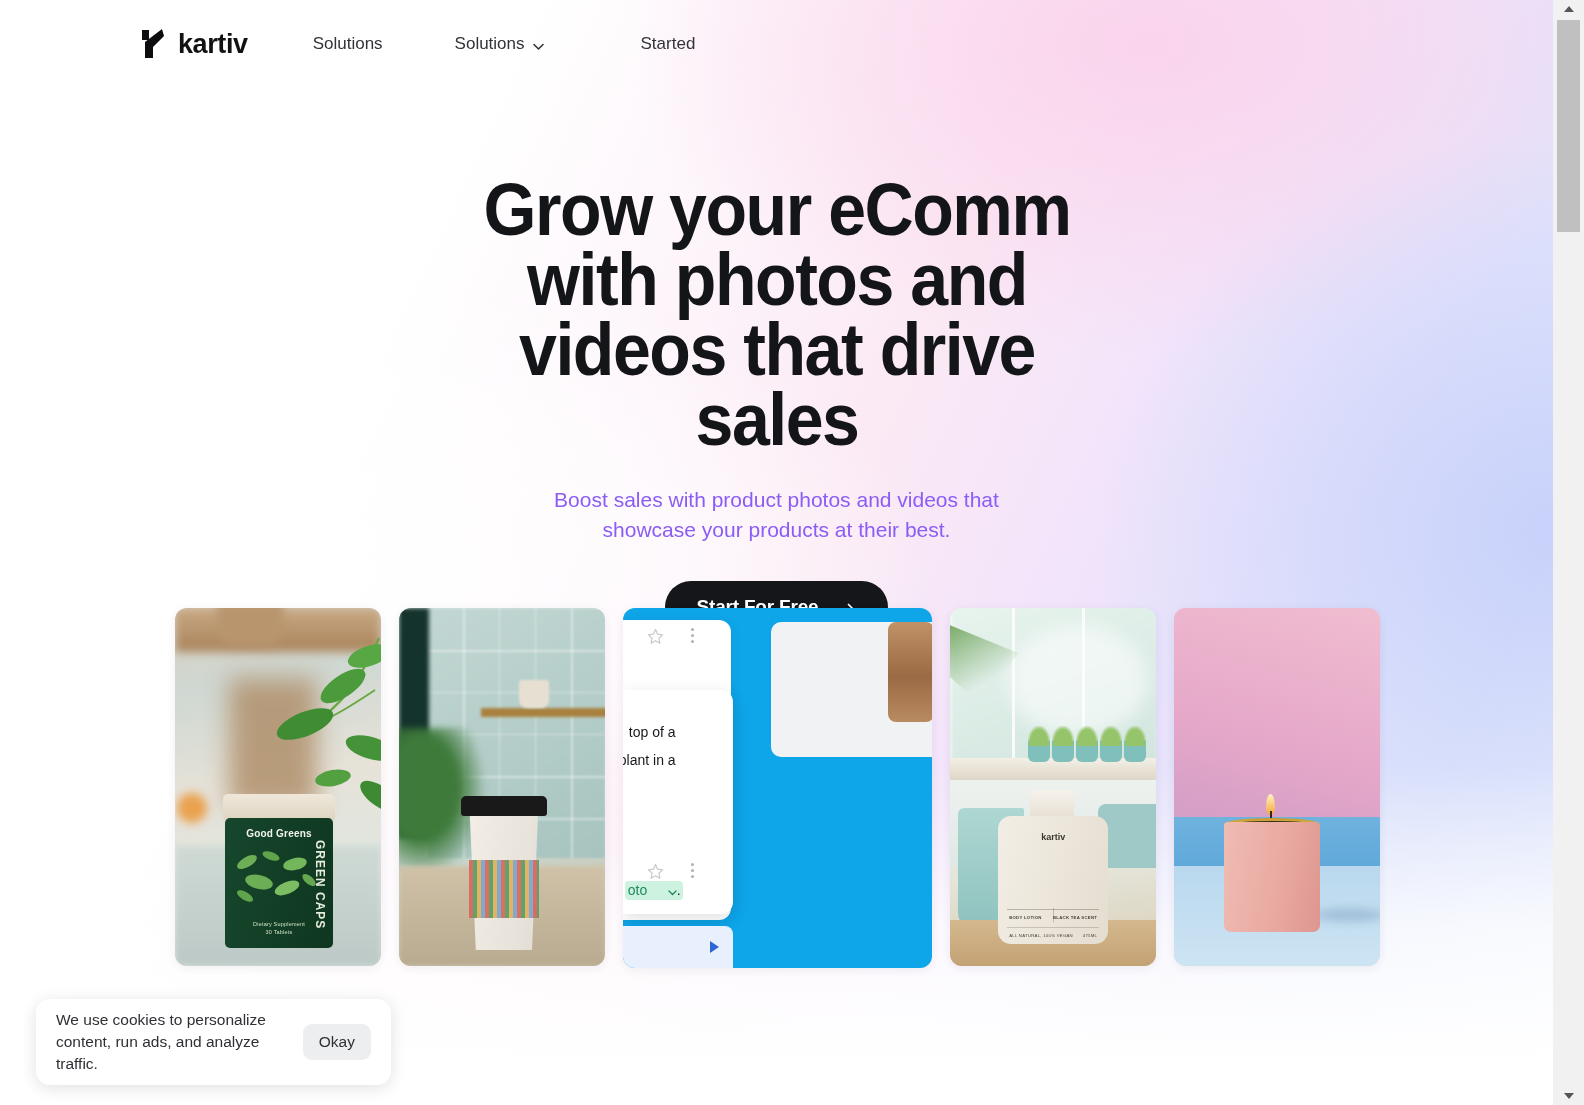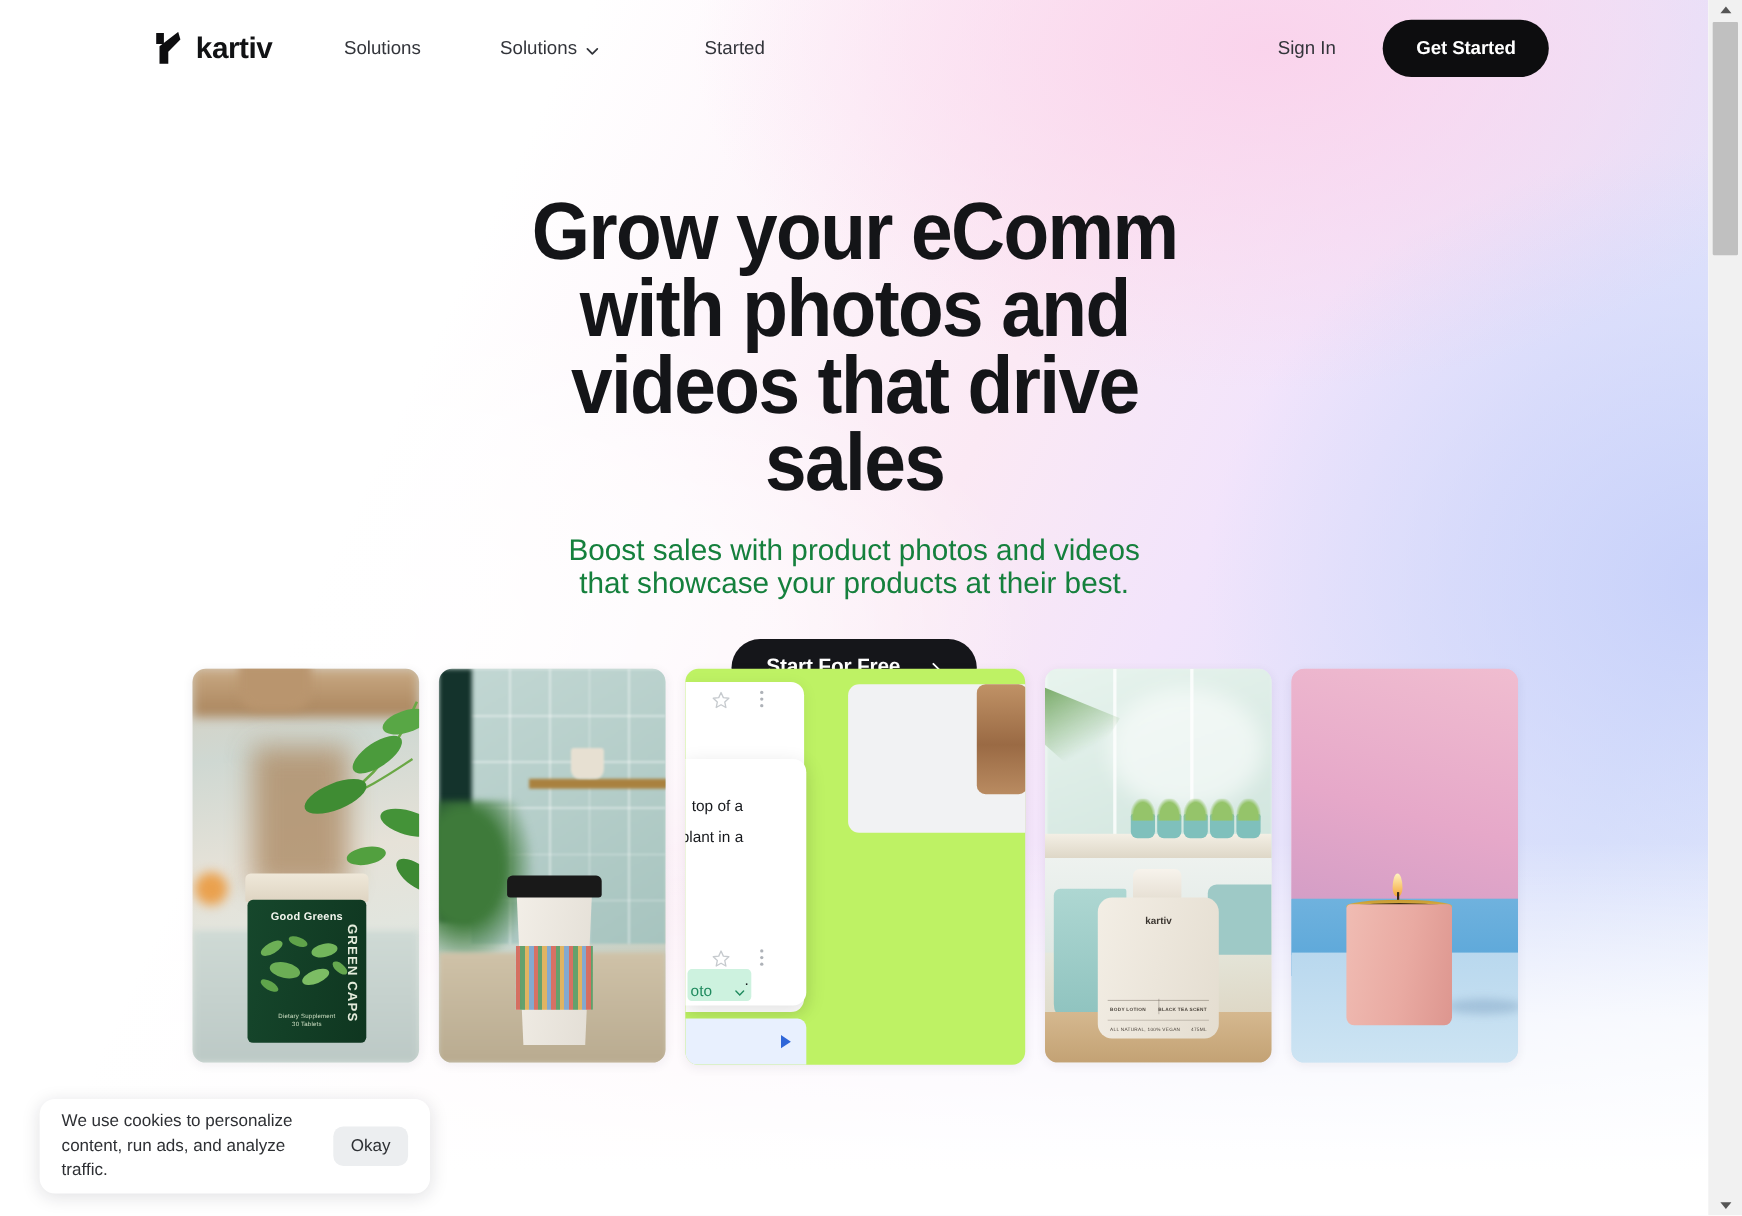--- a/index.html
+++ b/index.html
@@ -72,21 +72,21 @@
   
   .hero { position:absolute; left:0; top:0; width:1553px; text-align:center; z-index:20; }
   h1 {
     margin:175px auto 0; width:740px;
     font-size:74px; line-height:70px; font-weight:700;
     color:#141518; letter-spacing:-1.6px;
     transform:scaleX(0.92); transform-origin:center top;
   }
   .sub {
     margin:30px auto 0; width:520px;
-    font-size:27px; line-height:30px; color:#15803d; font-weight:400;
+    font-size:21px; line-height:30px; color:#8b5cf6; font-weight:400;
   }
   .cta-wrap { margin-top:36px; display:flex; justify-content:center; }
   .btn-cta {
     background:#15161a; color:#fff; border:none; border-radius:999px;
     height:52px; padding:0 32px; display:flex; align-items:center; gap:17px;
     font-size:19px; font-weight:700; cursor:pointer; letter-spacing:-0.2px;
   }
   .arrow { width:21px; height:14px; display:block; }
 
   
@@ -145,32 +145,32 @@
     clip-path:polygon(6% 0,94% 0,86% 100%,14% 100%); }
   .c2 .lidc { position:absolute; left:62px; bottom:150px; width:86px; height:20px;
     background:#191919; border-radius:5px 5px 3px 3px; }
   .c2 .sleeve { position:absolute; left:70px; bottom:48px; width:70px; height:58px;
     background:#ece2dc;
     background-image:repeating-linear-gradient(to right, #d66b5e 0 4px, #5d9e67 4px 8px, #e0b25c 8px 12px, #7fa6cf 12px 16px),
                      repeating-linear-gradient(to bottom, rgba(255,255,255,.5) 0 3px, rgba(255,255,255,0) 3px 7px);
     opacity:.95; }
 
   
-  .c3 { background:#bef264; }
+  .c3 { background:#0ea5e9; }
   .c3 .panel-right { position:absolute; left:148px; top:14px; width:175px; height:135px;
     background:#f1f2f3; border-radius:10px; }
   .c3 .wood { position:absolute; left:265px; top:14px; width:46px; height:100px; border-radius:8px;
     background:linear-gradient(to bottom,#c09266,#9a6a44 55%,#b98b61); }
   .c3 .mainpanel { position:absolute; left:0; top:12px; width:108px; height:300px;
     background:#ffffff; border-radius:0 12px 12px 0; box-shadow:0 2px 14px rgba(0,0,0,.06); }
   .c3 .pop { position:absolute; left:0; top:82px; width:110px; height:224px;
     background:#ffffff; border-radius:0 12px 12px 0; box-shadow:0 5px 18px rgba(0,0,0,.12); }
   .c3 .pop-line { position:absolute; left:6px; font-size:14px; color:#16181c; white-space:nowrap; font-weight:400; }
   .c3 .chip { position:absolute; left:2px; top:191px; display:flex; align-items:flex-end; gap:20px;
-    background:#cdf2df; border-radius:4px; padding:11px 5px 2px 3px; }
+    background:#cdf2df; border-radius:4px; padding:1px 5px 2px 3px; }
   .c3 .chip span { color:#1f8a5e; font-size:14px; }
   .c3 .dot-period { position:absolute; left:54px; top:192px; font-size:14px; color:#16181c; }
   .c3 .star { position:absolute; width:17px; height:17px; }
   .c3 .kebab { position:absolute; width:4px; height:17px; }
   .c3 .kebab i { display:block; width:3px; height:3px; border-radius:50%; background:#aeb2b8; margin-bottom:3px; }
   .c3 .bluebar { position:absolute; left:0; bottom:0; width:110px; height:42px; background:#e8f0fe;
     border-radius:0 8px 0 0; }
   .c3 .play { position:absolute; right:14px; bottom:15px; width:0; height:0;
     border-left:9px solid #2e66d8; border-top:6px solid transparent; border-bottom:6px solid transparent; }
 
@@ -289,24 +289,20 @@
               <path d="M2 4.5 L6.5 9 L11 4.5" fill="none" stroke="#32343a" stroke-width="1.6" stroke-linecap="round" stroke-linejoin="round"></path>
             </svg>
         </span>
       </span>
       <span class="nav-gap2"></span>
       <span class="nav-link">
         <span>Started</span>
       </span>
     </nav>
 
-    <div class="right-side">
-      <span class="signin">Sign In</span>
-      <button class="btn-dark">Get Started</button>
-    </div>
   </header>
 
   <section class="hero">
     <h1>Grow your eComm with photos and videos that drive sales</h1>
     <p class="sub">Boost sales with product photos and videos that showcase your products at their best.</p>
     <div class="cta-wrap">
       <button class="btn-cta">
         <span>Start For Free</span>
         <span class="arrow">
           <svg width="21" height="14" viewBox="0 0 21 14">

